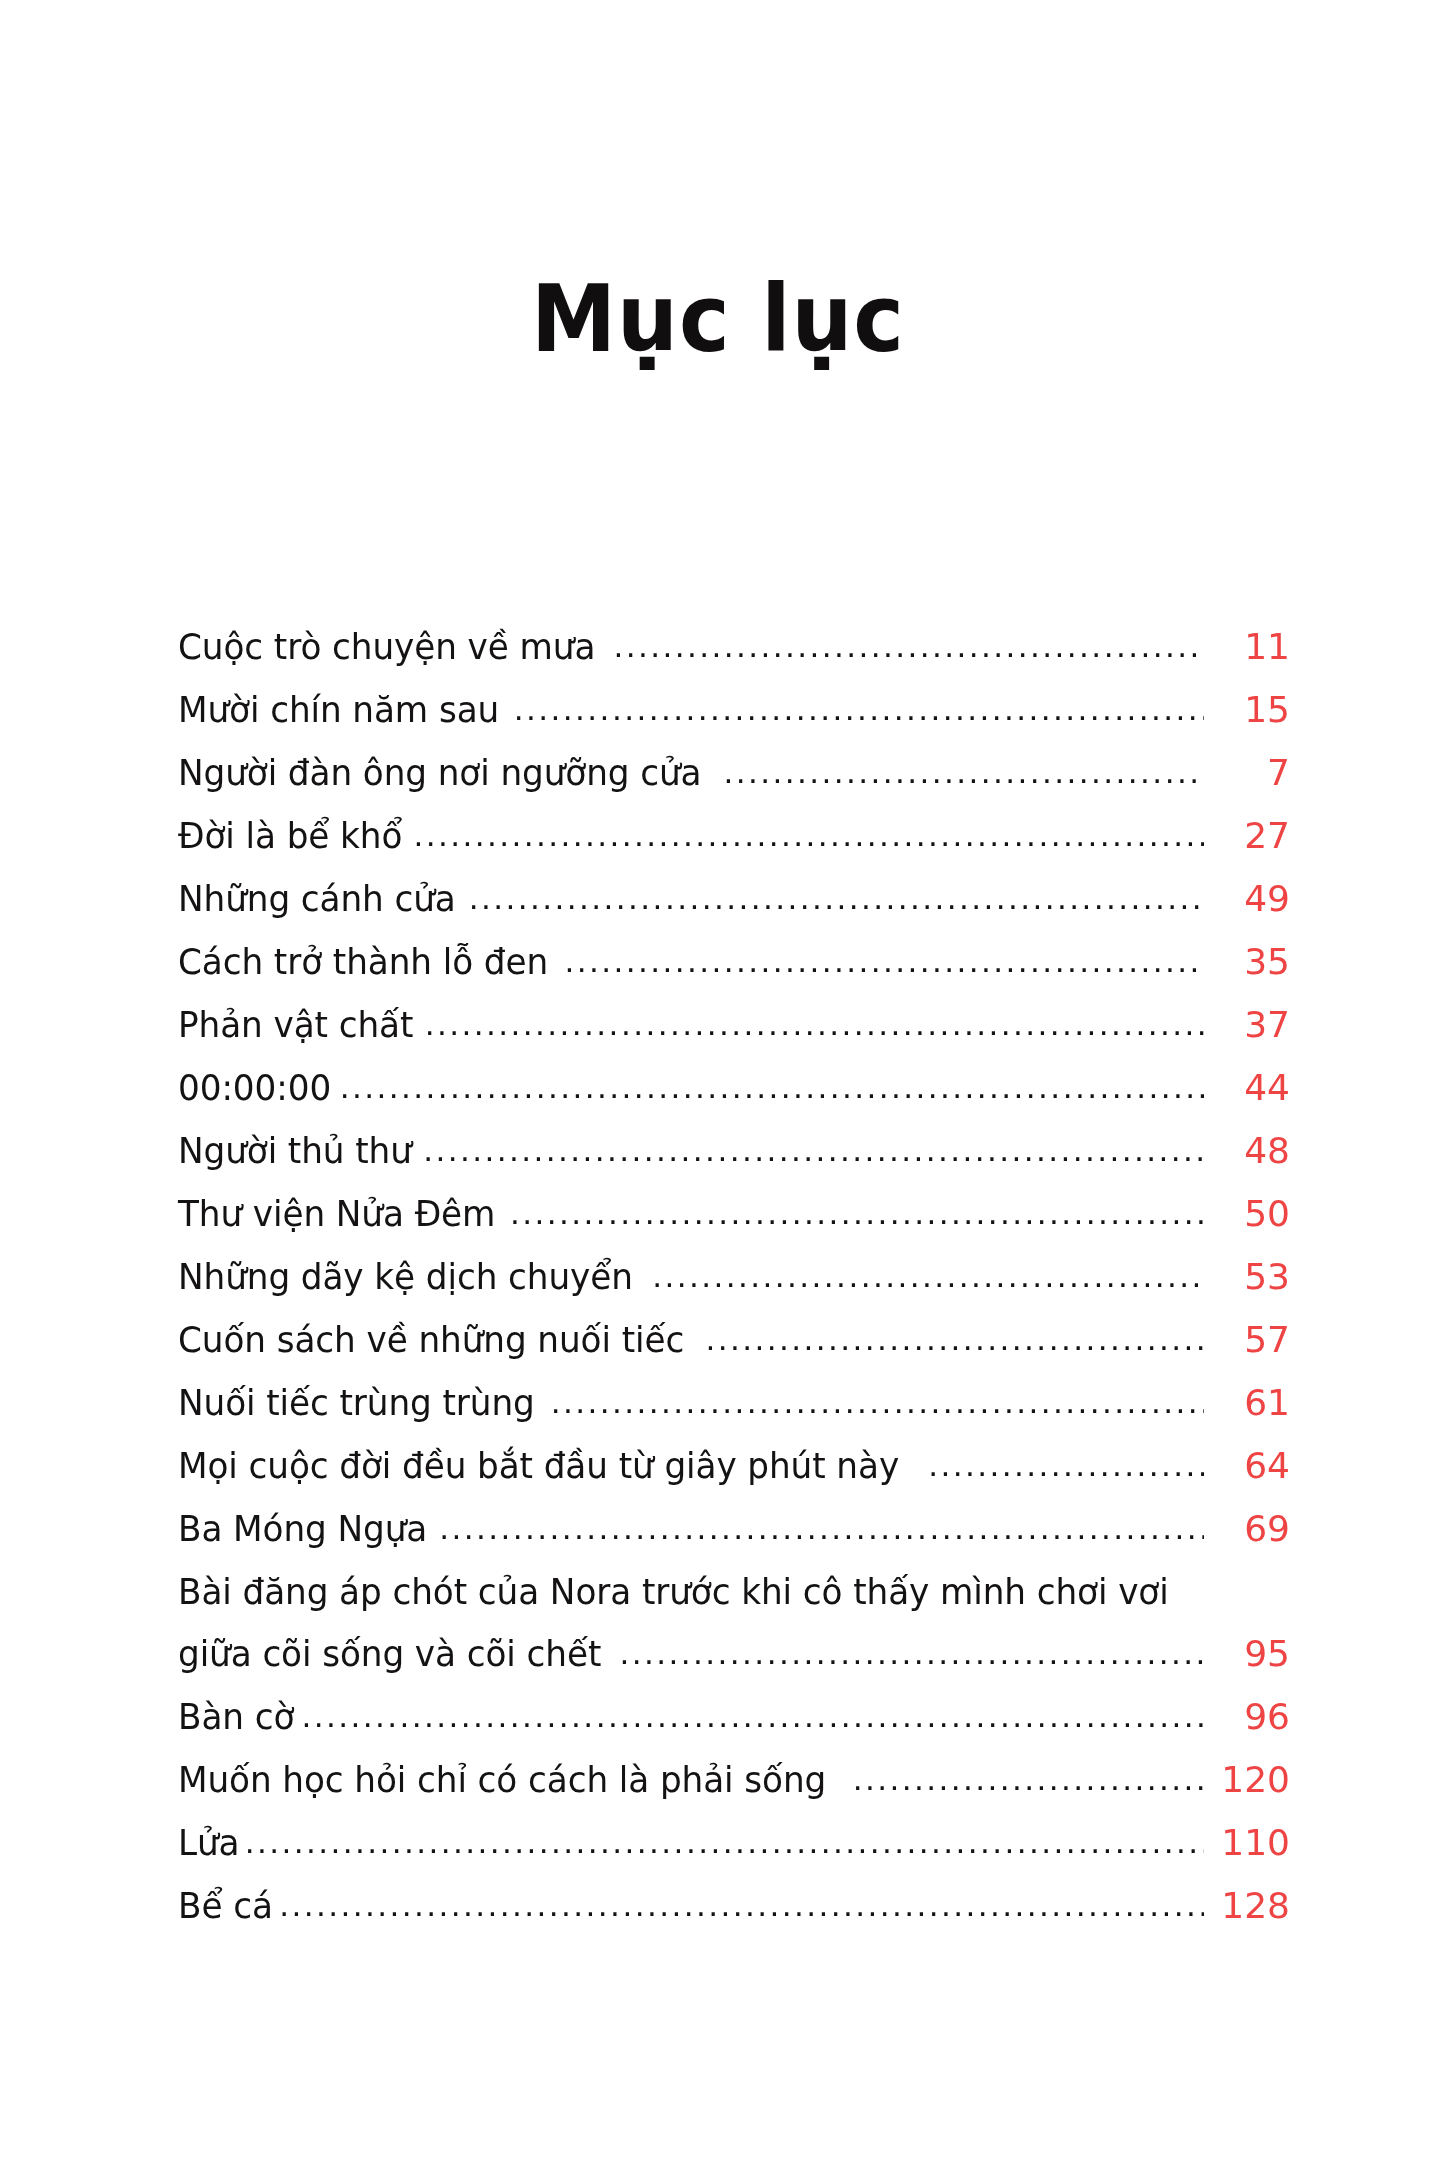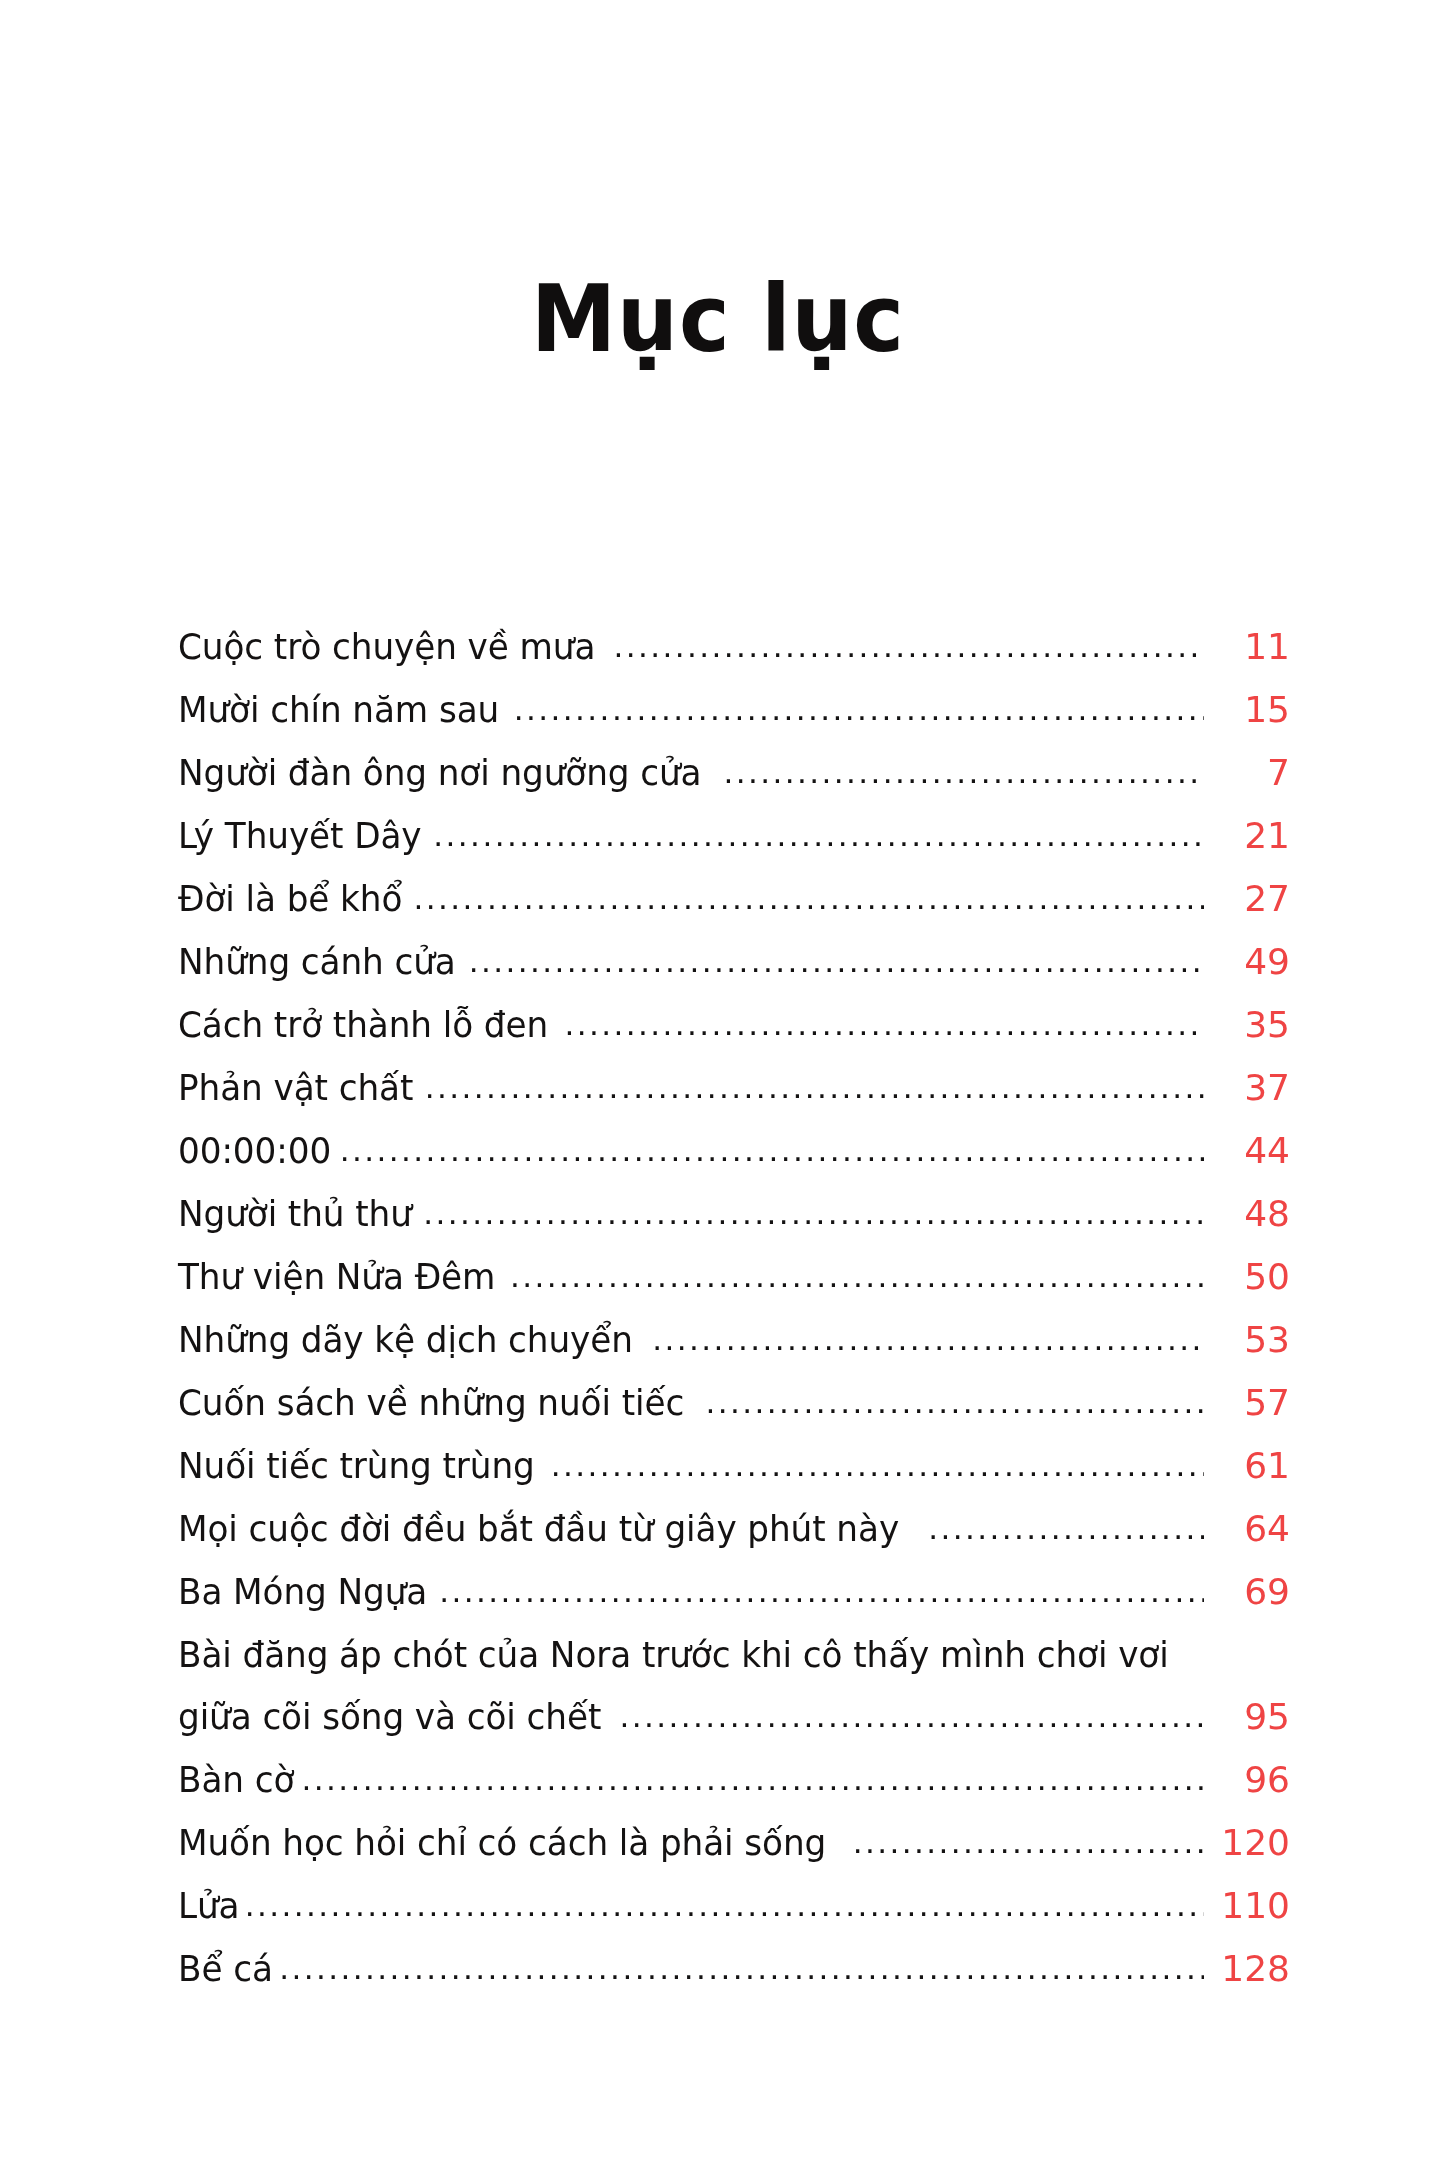--- a/index.html
+++ b/index.html
@@ -122,27 +122,20 @@
       </div>
       <div class="toc-entry">
         <div class="toc-row">
           <span class="toc-label">Người đàn ông nơi ngưỡng cửa</span>
           <span class="toc-leader"></span>
           <span class="toc-page">7</span>
         </div>
       </div>
       <div class="toc-entry">
         <div class="toc-row">
-          <span class="toc-label">Lý Thuyết Dây</span>
-          <span class="toc-leader"></span>
-          <span class="toc-page">21</span>
-        </div>
-      </div>
-      <div class="toc-entry">
-        <div class="toc-row">
           <span class="toc-label">Đời là bể khổ</span>
           <span class="toc-leader"></span>
           <span class="toc-page">27</span>
         </div>
       </div>
       <div class="toc-entry">
         <div class="toc-row">
           <span class="toc-label">Những cánh cửa</span>
           <span class="toc-leader"></span>
           <span class="toc-page">49</span>

